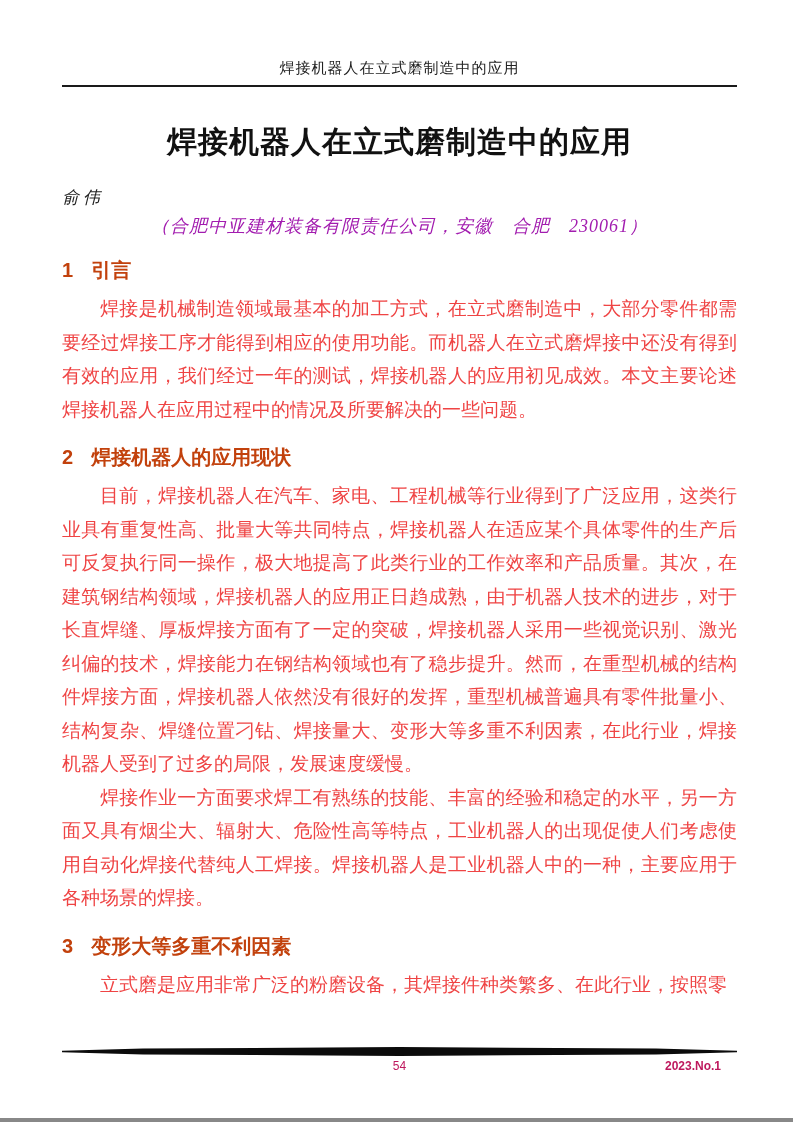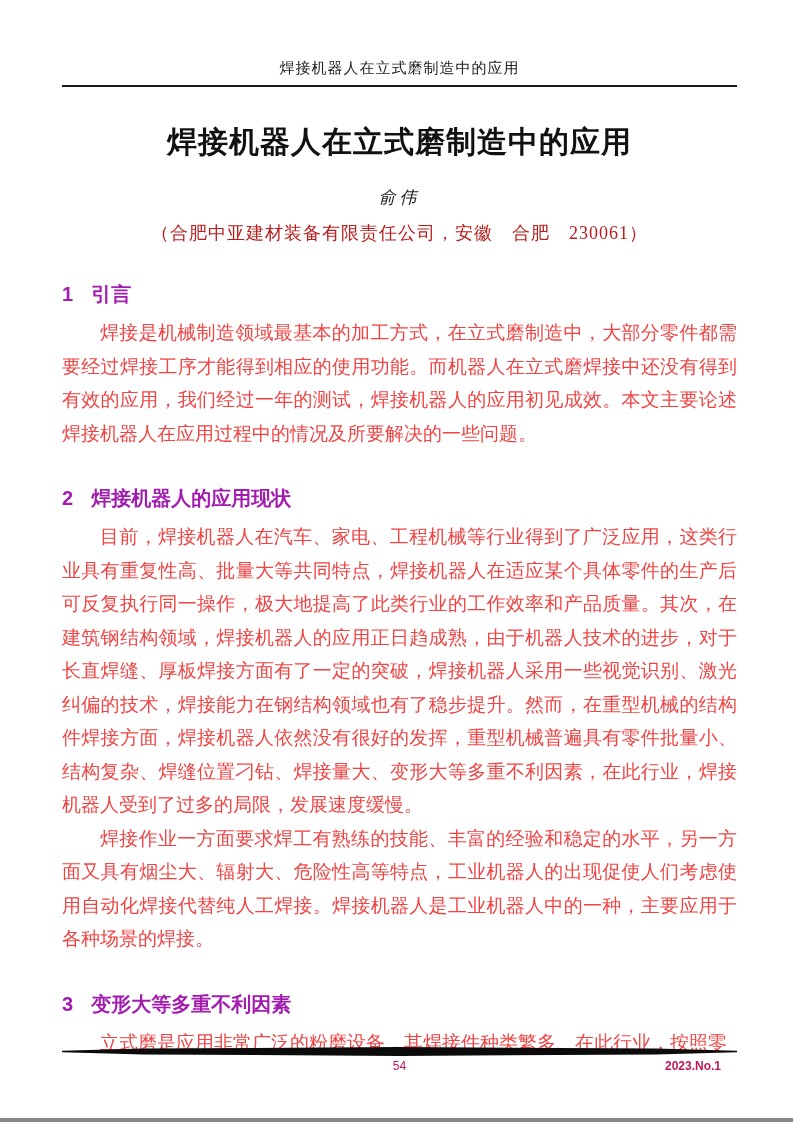--- a/index.html
+++ b/index.html
@@ -35,43 +35,44 @@
     text-align: center;
     font-family: "Liberation Sans", "DejaVu Sans", sans-serif;
     font-weight: bold;
     font-size: 30px;
     line-height: 42px;
     letter-spacing: 1px;
     color: #111;
   }
   .author {
     margin-top: 24px;
-    text-align: center;
+    text-align: left;
     font-style: italic;
     font-size: 17px;
     line-height: 22px;
     letter-spacing: 4px;
     color: #222;
   }
   .affiliation {
-    margin-top: 11px;
+    margin-top: 4px;
     text-align: center;
+    font-style: italic;
     font-size: 18px;
     line-height: 26px;
     letter-spacing: 1px;
-    color: #b91c1c;
+    color: #a21caf;
   }
   .sec-heading {
-    margin-top: 35px;
+    margin-top: 18px;
     margin-bottom: 8px;
     font-family: "Liberation Sans", "DejaVu Sans", sans-serif;
     font-weight: bold;
     font-size: 20px;
     line-height: 27px;
-    color: #a21caf;
+    color: #c2410c;
   }
   .sec-num { margin-right: 0.9em; }
   .body-para {
     font-size: 19px;
     line-height: 33.5px;
     text-align: justify;
     text-indent: 2em;
     color: #ef4444;
   }
   .footer {

